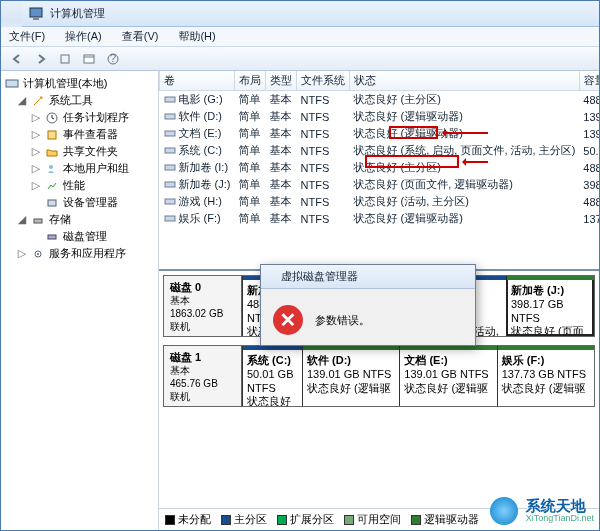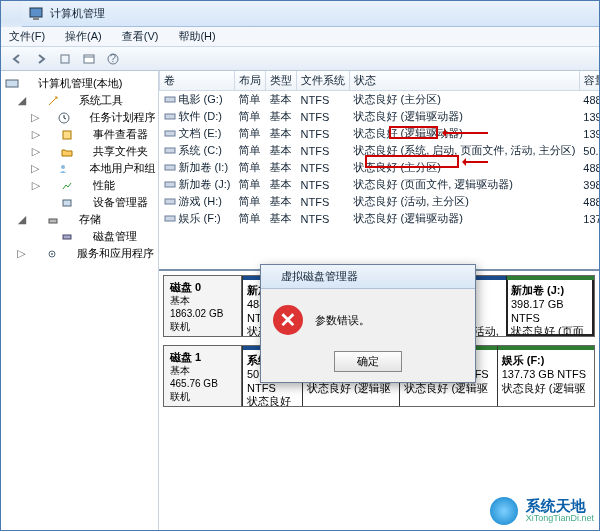--- a/index.html
+++ b/index.html
@@ -7,21 +7,21 @@
 .window { width: 600px; height: 531px; border: 1px solid #4a7ab0; background: linear-gradient(#e8f0fa,#d8e6f5 20px,#f0f4fa 40px); display: flex; flex-direction: column; }
 .titlebar { height: 26px; background: linear-gradient(#eaf2fc,#d6e6f8); display: flex; align-items: center; padding: 0 6px; border-bottom: 1px solid #a8c0e0; margin-left: 21px; }
 .titlebar .icon { width: 16px; height: 16px; margin-right: 6px; }
 .titlebar .title { color: #123; flex: 1; }
 .menubar { height: 20px; background: #f4f7fb; display: flex; align-items: center; gap: 20px; padding: 0 8px; border-bottom: 1px solid #cad8e8; color: #123; }
 .menubar span { cursor: default; }
 .toolbar { height: 24px; background: linear-gradient(#f8fbfe,#e4ecf6); border-bottom: 1px solid #b8c8dc; display: flex; align-items: center; gap: 4px; padding: 0 6px; }
 .tb-btn { width: 20px; height: 18px; display: inline-flex; align-items: center; justify-content: center; color: #345; }
 .body { flex: 1; display: flex; background: #fff; }
 .nav { width: 158px; border-right: 1px solid #c8d4e2; padding: 4px 2px; overflow: hidden; background: #fff; }
-.node { display: flex; align-items: center; gap: 19px; padding: 1px 2px; white-space: nowrap; }
+.node { display: flex; align-items: center; gap: 4px; padding: 1px 2px; white-space: nowrap; }
 .node .tw { width: 10px; display: inline-block; text-align: center; color: #666; }
 .node .ic { width: 14px; height: 14px; display: inline-flex; align-items: center; justify-content: center; }
 .indent1 { padding-left: 14px; } .indent2 { padding-left: 28px; }
 .main { flex: 1; display: flex; flex-direction: column; overflow: hidden; }
 .list { height: 200px; border-bottom: 2px solid #7a90ac; overflow: hidden; }
 .list table { width: 100%; border-collapse: collapse; }
 .list th { background: linear-gradient(#fdfefe,#eef3f9); border: 1px solid #d0dae6; border-top: none; padding: 2px 4px; text-align: left; font-weight: normal; color: #123; white-space: nowrap; }
 .list td { padding: 1px 4px; white-space: nowrap; color: #123; }
 .vol-ic { width: 12px; height: 12px; display: inline-block; vertical-align: middle; }
 .disk-panel { flex: 1; overflow: hidden; padding: 4px; background: #fff; }
@@ -356,38 +356,57 @@
               </div>
               <div class="vol" style="flex: 1 1 0%;">
                 <div class="bar bar-logical"></div>
                 <div style="margin-top:5px"><b>娱乐 (F:)</b></div>
                 <div>137.73 GB NTFS</div>
                 <div>状态良好 (逻辑驱</div>
               </div>
             </div>
           </div>
         </div>
+      <div class="legend">
+        <span class="lg lg-un">
+            <i></i>
+            <span>未分配</span>
+          </span>
+        <span class="lg lg-pri">
+            <i></i>
+            <span>主分区</span>
+          </span>
+        <span class="lg lg-ext">
+            <i></i>
+            <span>扩展分区</span>
+          </span>
+        <span class="lg lg-free">
+            <i></i>
+            <span>可用空间</span>
+          </span>
+        <span class="lg lg-log">
+            <i></i>
+            <span>逻辑驱动器</span>
+          </span>
+      </div>
     </div>
   </div>
 </div>
 
 <div class="hl-box" style="left:389px; top:126px; width:49px; height:13px;"></div>
 <div class="arrow" style="left:444px; top:132px; width:44px;"></div>
 <div class="hl-box" style="left:365px; top:155px; width:94px; height:13px;"></div>
 <div class="arrow" style="left:464px; top:161px; width:24px;"></div>
 
 <div class="dialog">
   <div class="dlg-title">虚拟磁盘管理器</div>
   <div class="dlg-body">
     <div class="err">✕</div>
     <div>参数错误。</div>
   </div>
-  <div class="dlg-btns">
-    <button>确定</button>
-  </div>
 </div>
 
 <div class="watermark">
   <div class="logo"></div>
   <div class="txt">
     <div class="cn">系统天地</div>
     <div class="en">XiTongTianDi.net</div>
   </div>
 </div>
 

